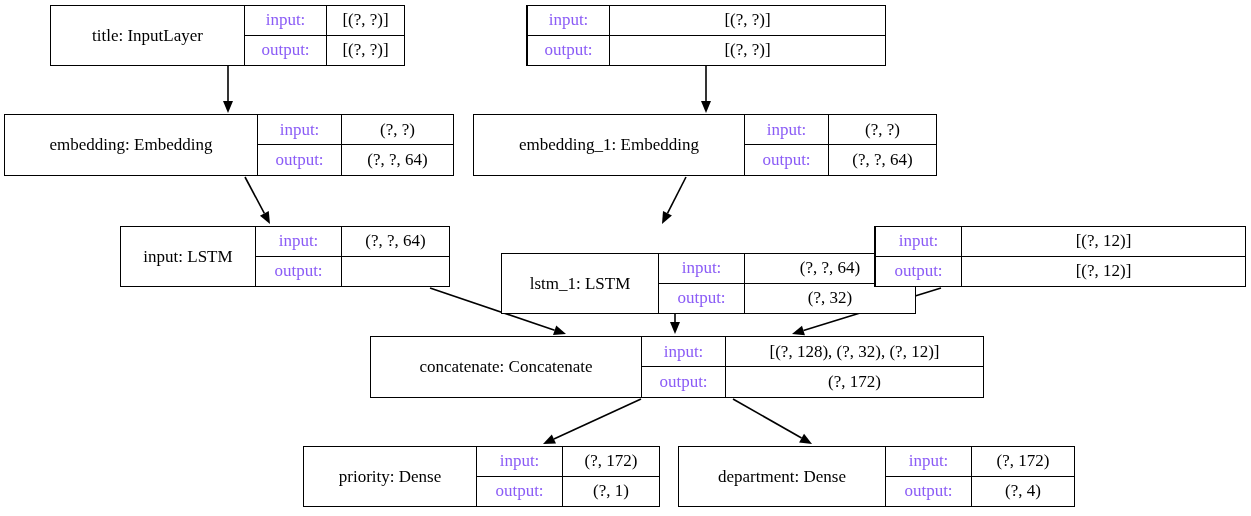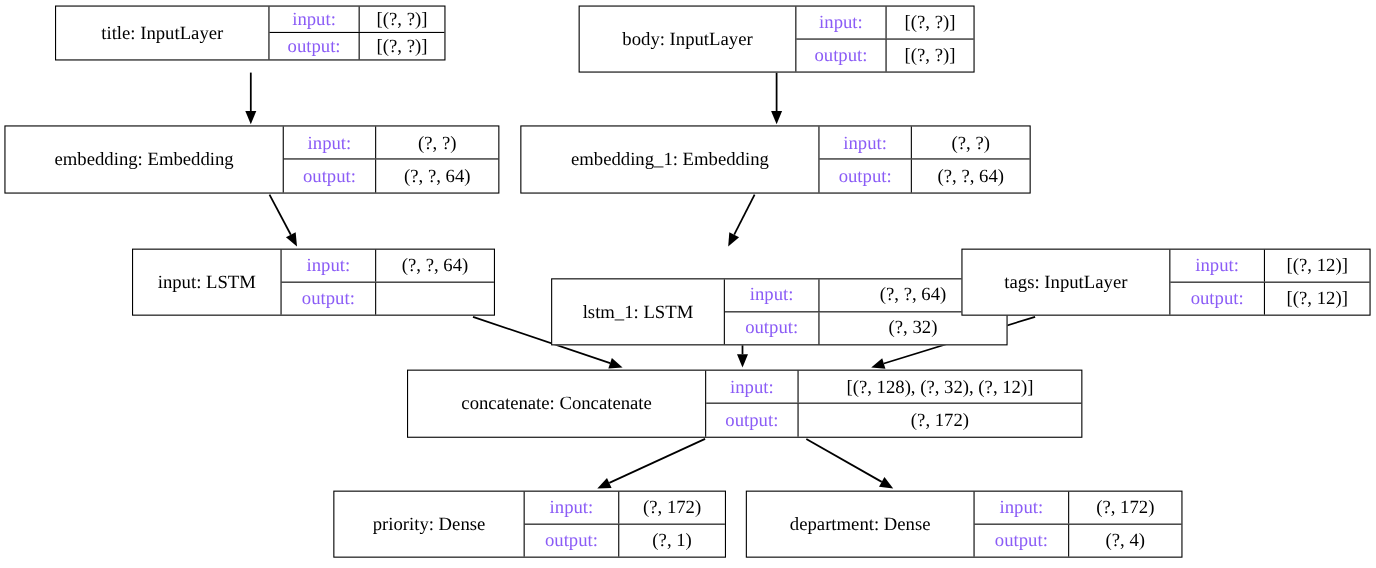--- a/index.html
+++ b/index.html
@@ -115,35 +115,34 @@
       </g>
       <g>
         <line x1="641" y1="399" x2="553.905262815395" y2="438.99248136027785" stroke="#000000" stroke-width="1.6"></line>
         <polygon points="551.8187967155108,434.4486218538633 555.9917289152792,443.5363408666924 543,444" fill="#000000"></polygon>
       </g>
       <g>
         <line x1="733" y1="399" x2="801.5729696687333" y2="438.06055234294934" stroke="#000000" stroke-width="1.6"></line>
         <polygon points="799.0981998116289,442.40514831431045 804.0477395258378,433.7159563715882 812,444" fill="#000000"></polygon>
       </g>
     </svg>
-<div class="node" style="left: 50px; top: 5px; width: 355px; height: 50px;">
+<div class="node" style="left: 50px; top: 5px; width: 355px; height: 61px;">
       <div class="node-name" style="width: 193px;">title: InputLayer</div>
       <div class="io-block">
         <div class="io-row top">
           <div class="io-label" style="width: 82px;">input:</div>
           <div class="io-value">[(?, ?)]</div>
         </div>
         <div class="io-row bottom">
           <div class="io-label" style="width: 82px;">output:</div>
           <div class="io-value">[(?, ?)]</div>
         </div>
       </div>
     </div>
     <div class="node" style="left: 526px; top: 5px; width: 360px; height: 61px;">
-      <div class="node-name" style="width: 196px;">body: InputLayer</div>
       <div class="io-block">
         <div class="io-row top">
           <div class="io-label" style="width: 82px;">input:</div>
           <div class="io-value">[(?, ?)]</div>
         </div>
         <div class="io-row bottom">
           <div class="io-label" style="width: 82px;">output:</div>
           <div class="io-value">[(?, ?)]</div>
         </div>
       </div>
@@ -193,21 +192,20 @@
           <div class="io-label" style="width: 86px;">input:</div>
           <div class="io-value">(?, ?, 64)</div>
         </div>
         <div class="io-row bottom">
           <div class="io-label" style="width: 86px;">output:</div>
           <div class="io-value">(?, 32)</div>
         </div>
       </div>
     </div>
     <div class="node" style="left: 874px; top: 226px; width: 372px; height: 61px;">
-      <div class="node-name" style="width: 188px;">tags: InputLayer</div>
       <div class="io-block">
         <div class="io-row top">
           <div class="io-label" style="width: 86px;">input:</div>
           <div class="io-value">[(?, 12)]</div>
         </div>
         <div class="io-row bottom">
           <div class="io-label" style="width: 86px;">output:</div>
           <div class="io-value">[(?, 12)]</div>
         </div>
       </div>

